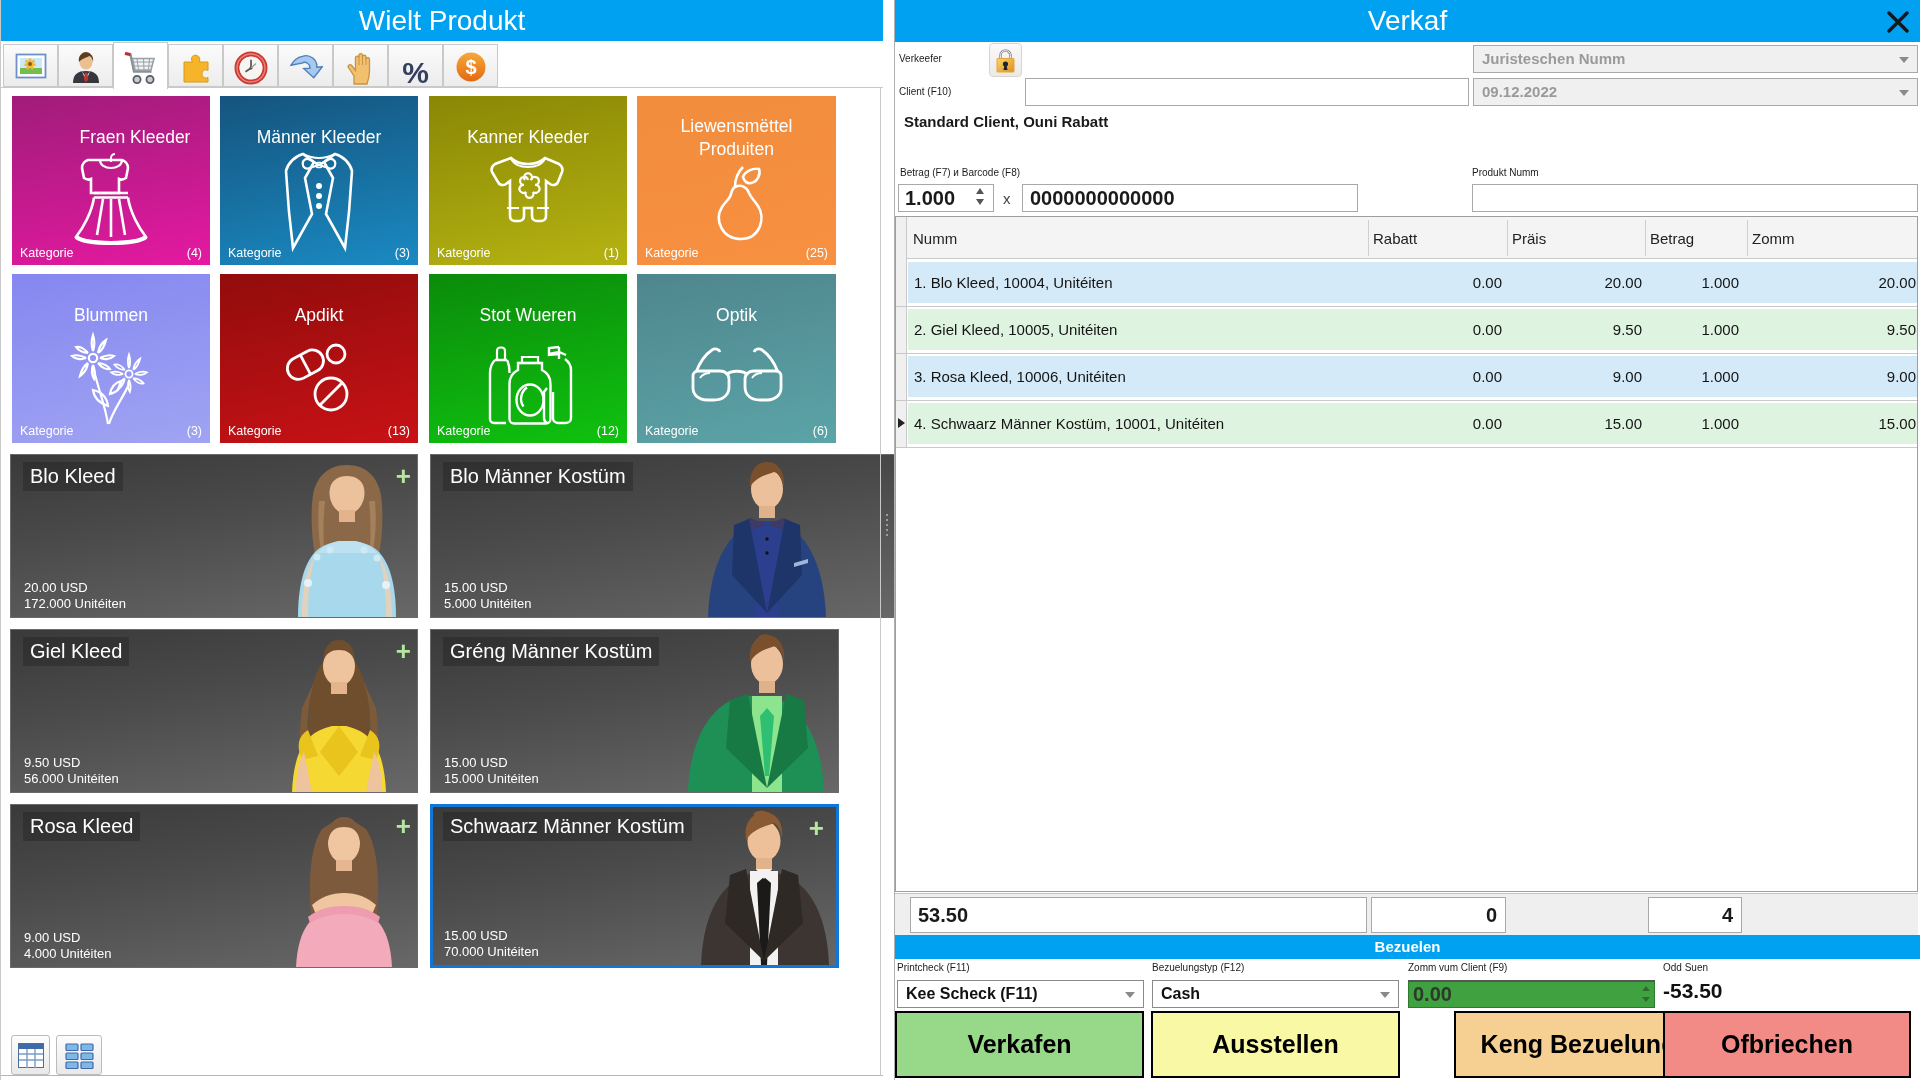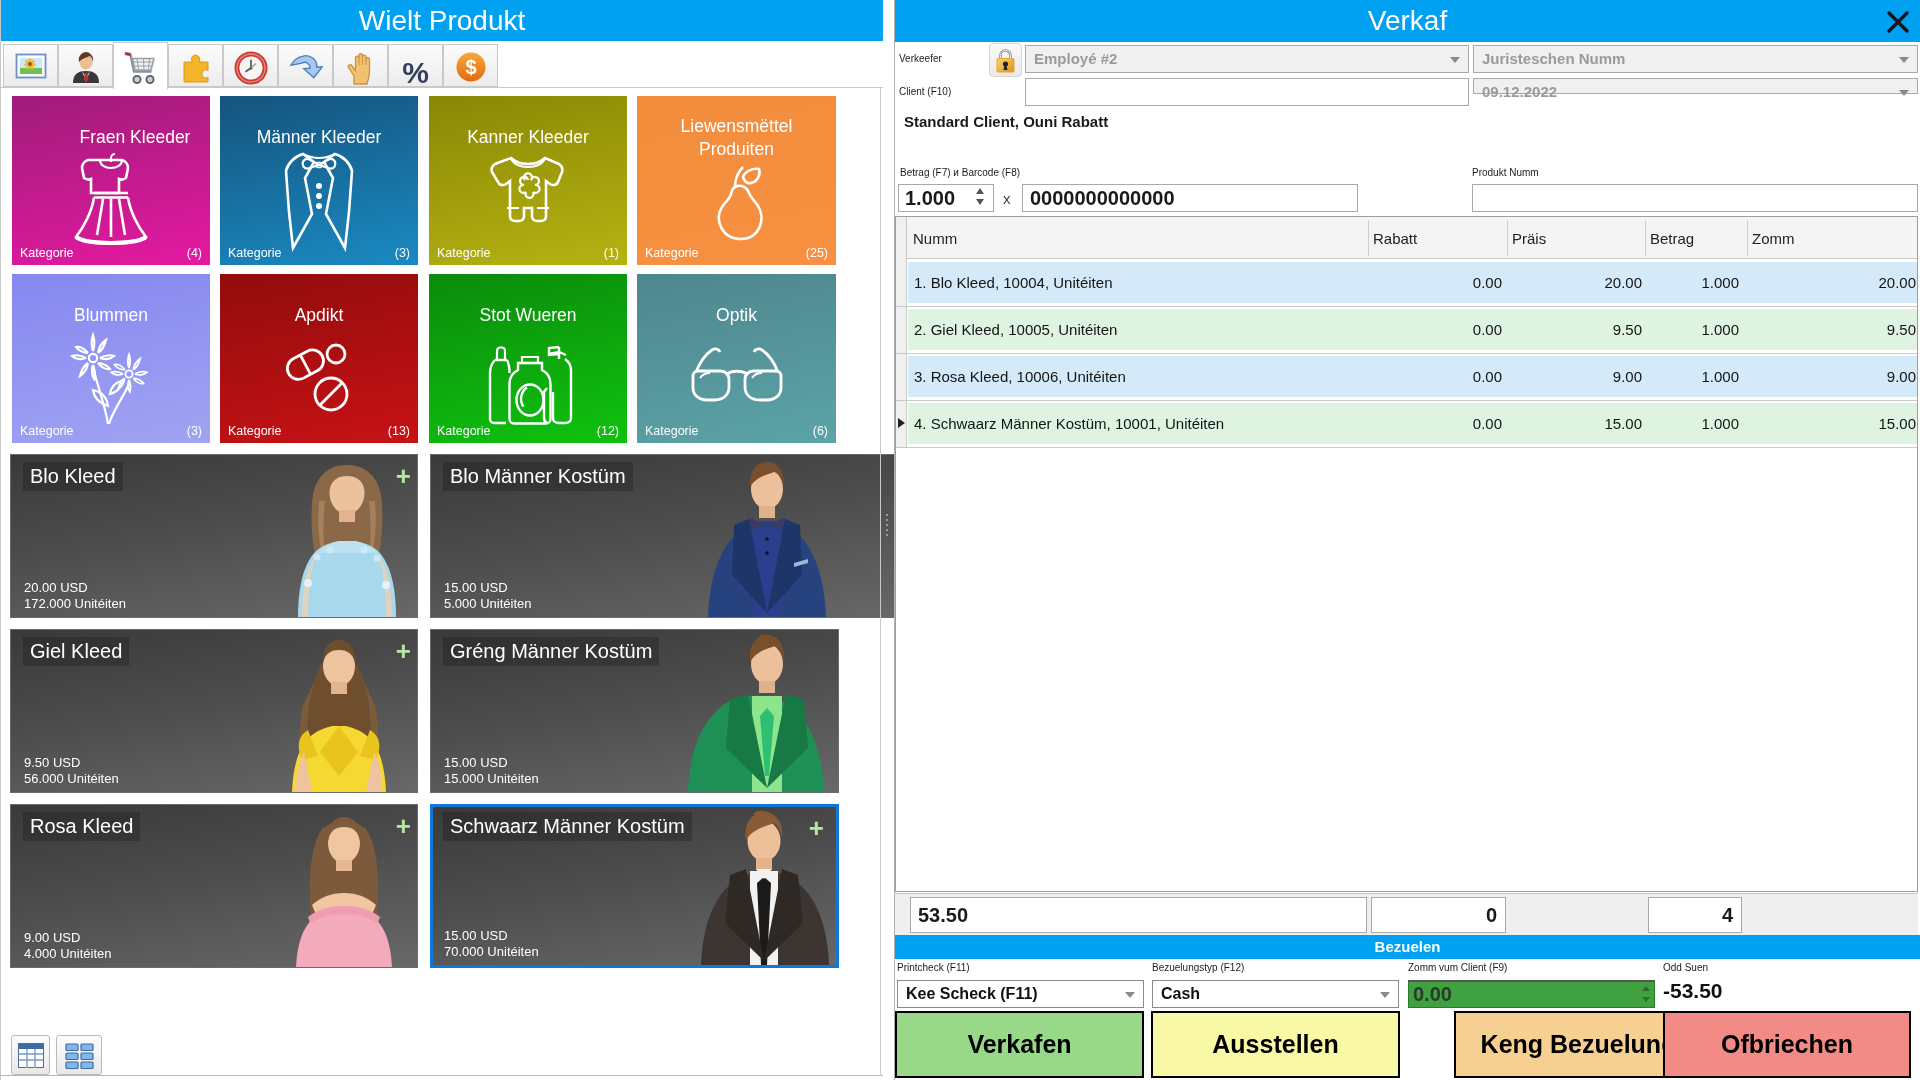--- a/index.html
+++ b/index.html
@@ -374,24 +374,23 @@
     <rect x="1.5" y="12" width="18" height="14.5" rx="1.5" fill="#e8a33d"></rect>
     <rect x="2.5" y="13" width="16" height="12.5" rx="1" fill="url(#lockg)"></rect>
     <defs>
           <linearGradient id="lockg" x1="0" y1="0" x2="1" y2="1">
             <stop offset="0" stop-color="#fcd367"></stop>
             <stop offset="1" stop-color="#d99421"></stop>
           </linearGradient>
         </defs>
     <path d="M10.5 15.5 a2.6 2.6 0 0 1 2.6 2.6 c0 1 -.6 1.9 -1.4 2.3 l.9 3.6 h-4.2 l.9 -3.6 c-.8 -.4 -1.4 -1.3 -1.4 -2.3 a2.6 2.6 0 0 1 2.6 -2.6 z" fill="#1c2430"></path>
   </svg>
-  <div class="combo" style="left:130px; top:45px; width:444px; height:28px;">Employé #2<span class="arr"></span></div>
   <div class="combo" style="left:578px; top:45px; width:445px; height:28px;">Juristeschen Numm<span class="arr"></span></div>
   <div class="winput" style="left:130px; top:78px; width:444px; height:28px;"></div>
-  <div class="combo" style="left:578px; top:78px; width:445px; height:16px;">09.12.2022<span class="arr"></span></div>
+  <div class="combo" style="left:578px; top:78px; width:445px; height:28px;">09.12.2022<span class="arr"></span></div>
 
   <div class="abs" style="left:9px; top:113px; font-weight:bold; font-size:15px; color:#1a1a1a;">Standard Client, Ouni Rabatt</div>
 
 
   <div class="lbl" style="left:5px; top:167px;">Betrag (F7) и Barcode (F8)</div>
   <div class="lbl" style="left:577px; top:167px;text-align:center;">Produkt Numm</div>
   <div class="winput bignum" style="left:3px; top:184px; width:96px; height:28px; line-height:26px; padding-left:6px;">1.000</div>
   <div class="abs" style="left:81px; top:188px; width:0; height:0; border-left:4.5px solid transparent; border-right:4.5px solid transparent; border-bottom:6px solid #555;"></div>
   <div class="abs" style="left:81px; top:199px; width:0; height:0; border-left:4.5px solid transparent; border-right:4.5px solid transparent; border-top:6px solid #555;"></div>
   <div class="abs" style="left:108px; top:190px; font-size:15px; color:#444;">x</div>

